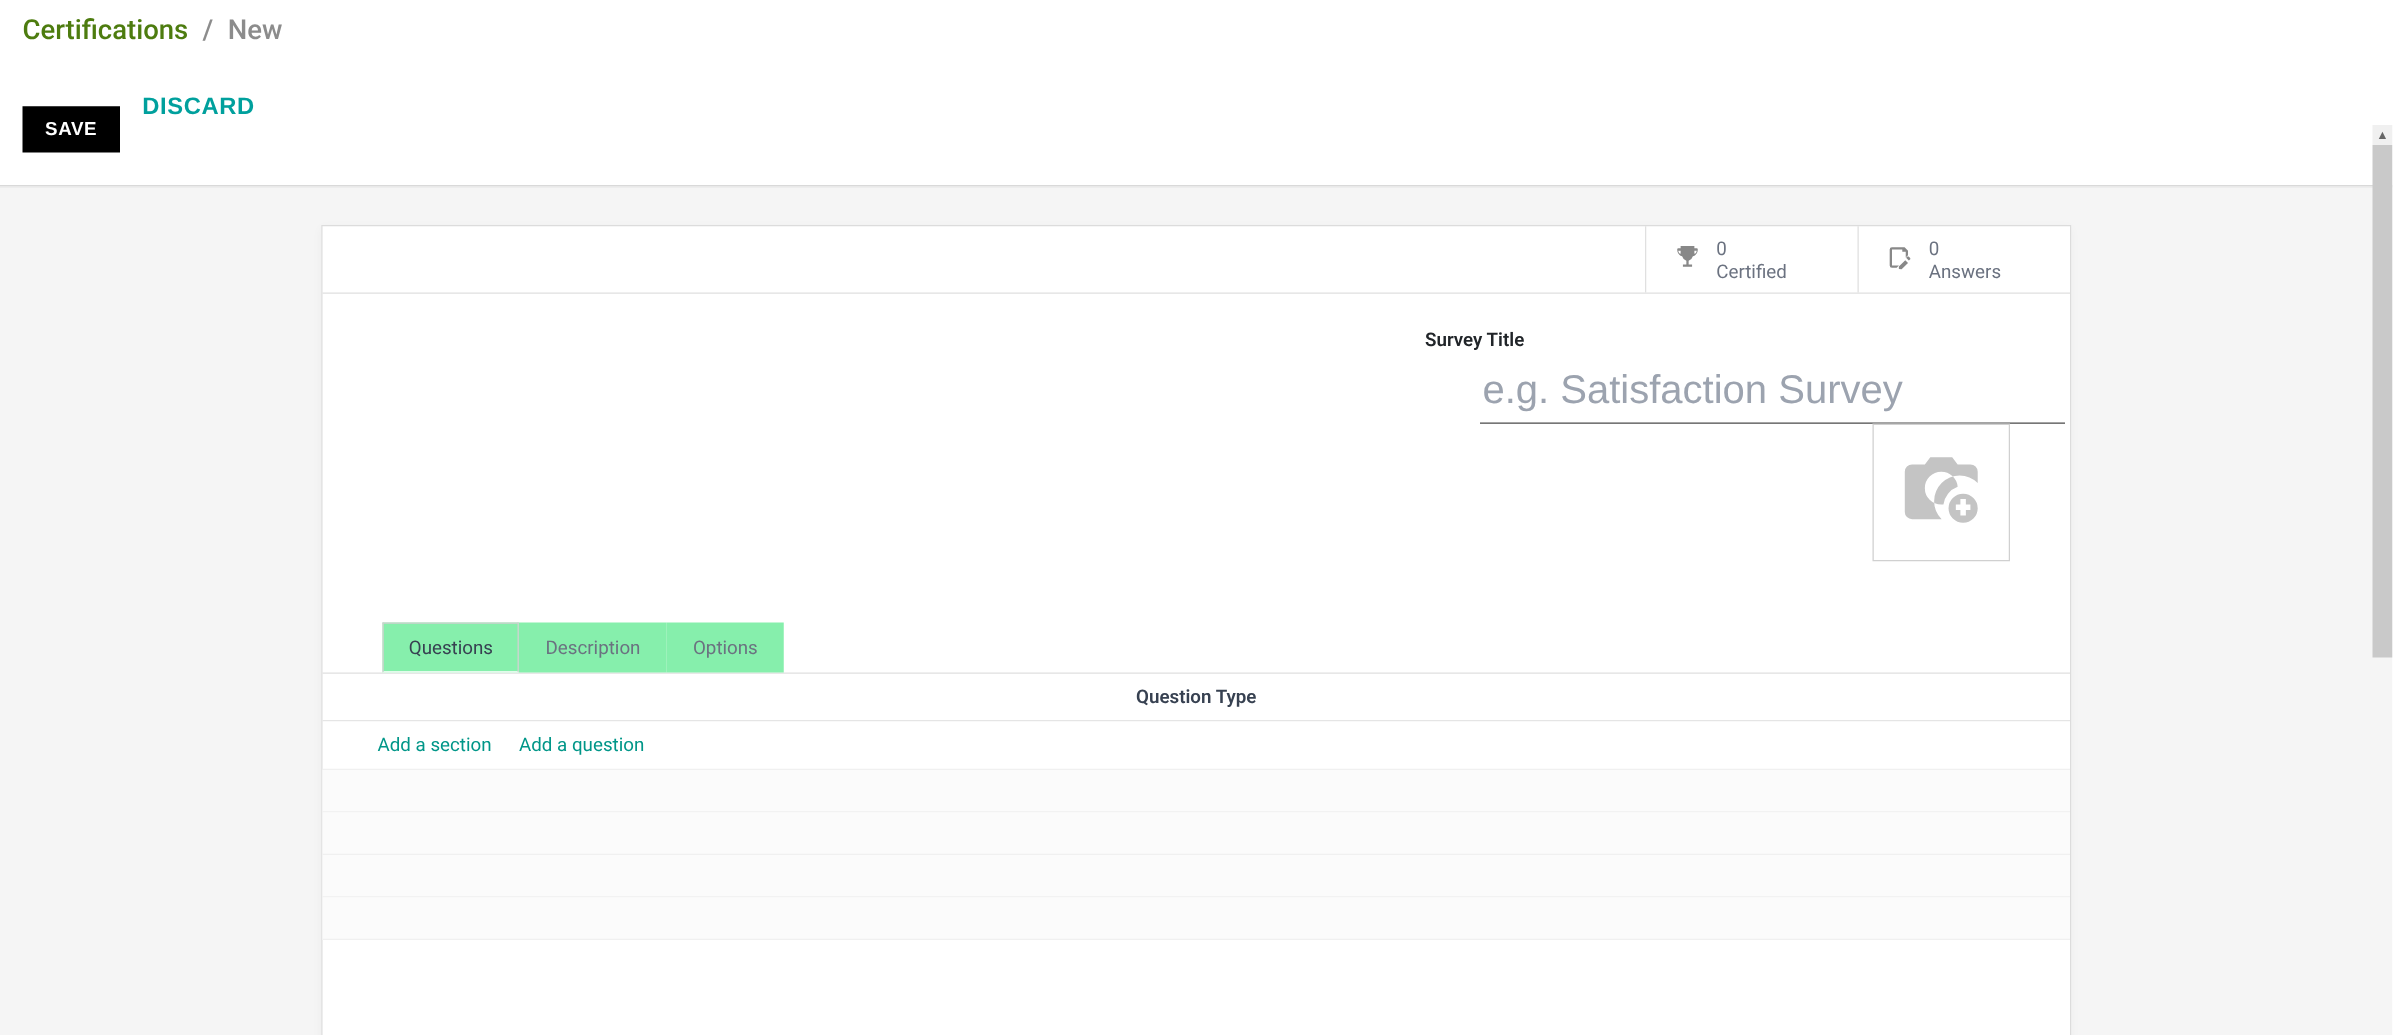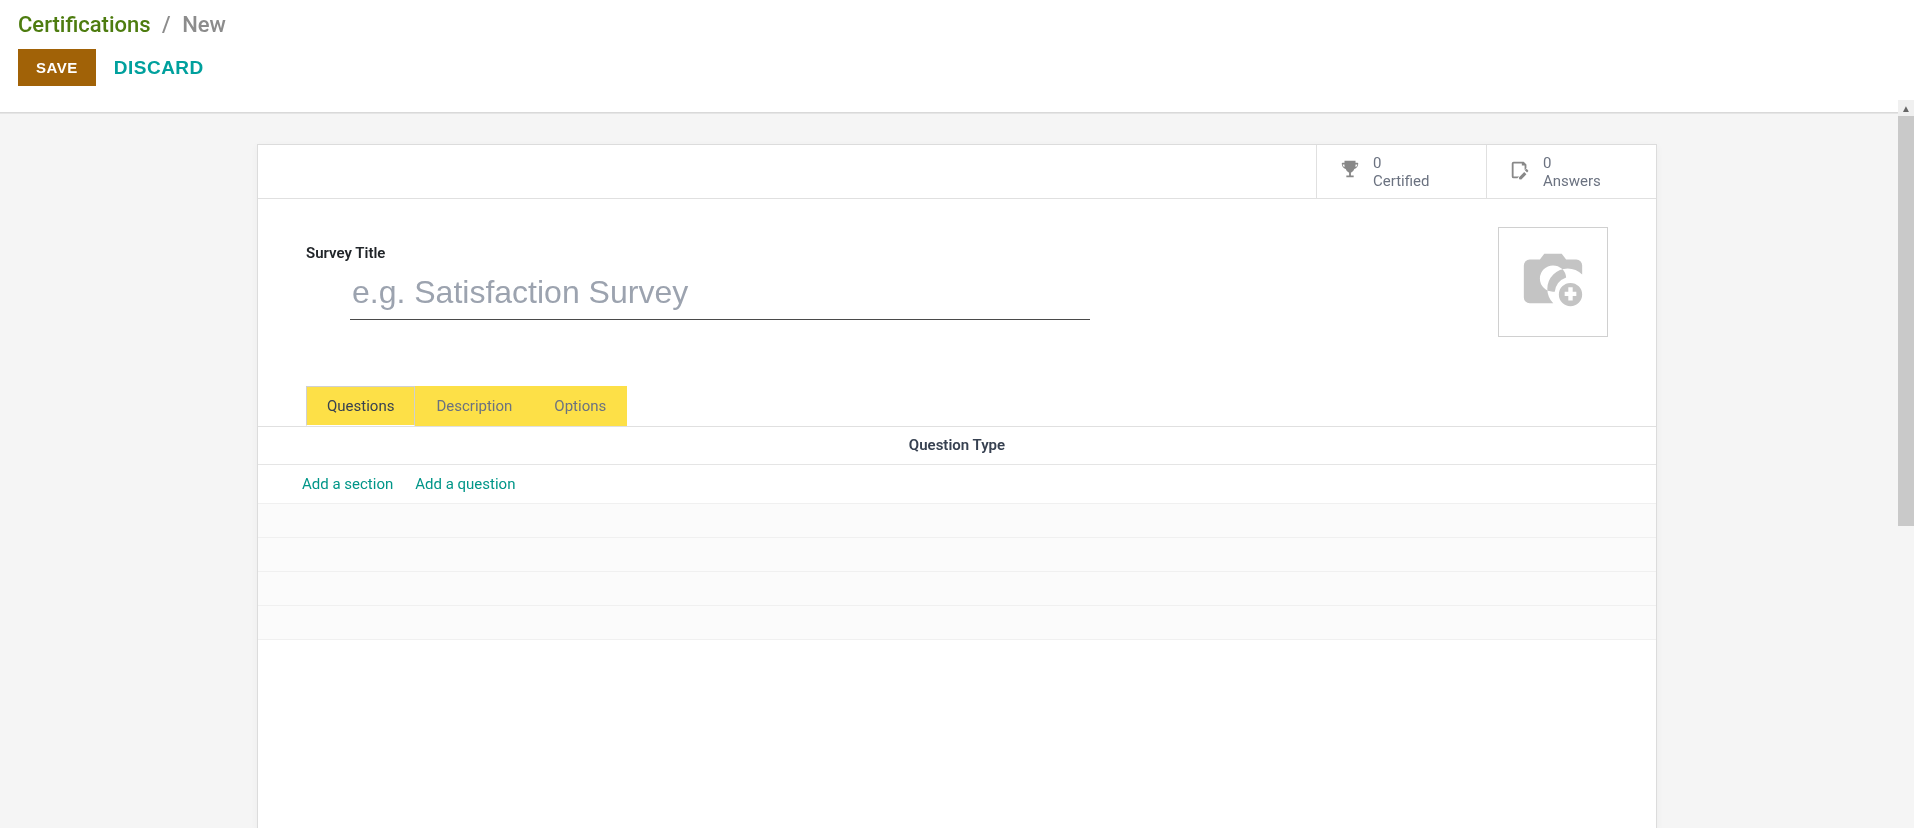--- a/index.html
+++ b/index.html
@@ -22,28 +22,29 @@
   .bc-current { color: #8c8c8c; }
 
   
   .actions {
     padding: 6px 18px 26px 18px;
     display: flex;
     align-items: center;
     gap: 18px;
   }
   .btn-save {
-    background: #a16207;
+    background: #000000;
     color: #fff;
     border: none;
     font-weight: 600;
     font-size: 15px;
     letter-spacing: 0.5px;
     padding: 10px 18px;
     cursor: pointer;
+    margin-top: 36px;
   }
   .btn-discard {
     background: none;
     border: none;
     color: #00a09d;
     font-weight: 600;
     font-size: 19px;
     letter-spacing: 0.5px;
     cursor: pointer;
   }
@@ -85,21 +86,22 @@
   .stat-btn .stat-icon { color: #888; }
   .stat-text { display: flex; flex-direction: column; line-height: 1.2; color: #6b7280; }
   .stat-text .stat-num { font-size: 15px; }
   .stat-text .stat-label { font-size: 15px; }
 
   
   .title-area {
     padding: 28px 48px 48px 48px;
     display: flex;
     justify-content: space-between;
-    align-items: center;
+    align-items: flex-end;
+    flex-direction: column;
   }
   .title-left { flex: 1; max-width: 740px; }
   .title-label { font-weight: 600; font-size: 15px; color: #212529; display: block; margin-bottom: 6px; }
   .title-input {
     width: 100%;
     font-size: 32px;
     border: none;
     border-bottom: 1px solid #4a4a4a;
     padding: 6px 2px 8px 2px;
     outline: none;
@@ -130,21 +132,21 @@
     position: relative;
     top: 1px;
   }
   .tab {
     padding: 10px 20px;
     border: 1px solid transparent;
     border-bottom: none;
     color: #6b7280;
     cursor: pointer;
     font-size: 15px;
-    background: #fde047;
+    background: #86efac;
   }
   .tab.active {
     border-color: #d0d0d0;
     border-bottom: 1px solid #fff;
     color: #374151;
     position: relative;
     z-index: 2;
   }
 
   

